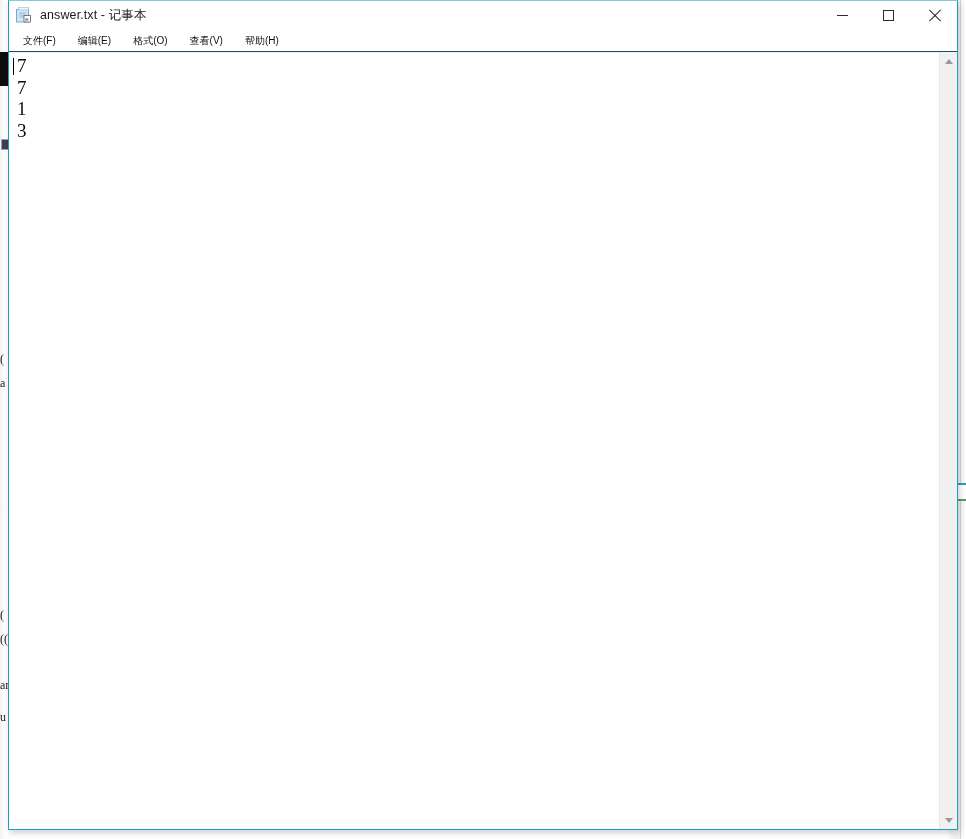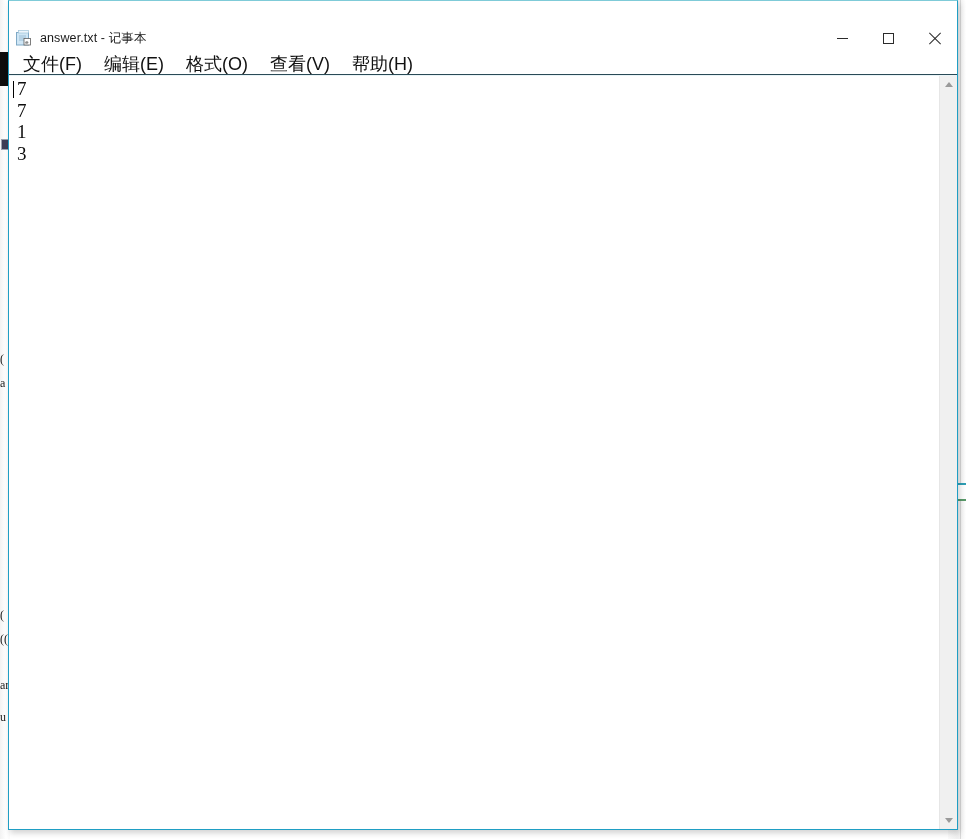--- a/index.html
+++ b/index.html
@@ -94,21 +94,20 @@
   
   #title-bar {
     height: 29px;
     min-height: 29px;
     background: #ffffff;
     display: flex;
     align-items: center;
     position: relative;
     padding-left: 6px;
     box-sizing: border-box;
-    margin-top: 23px;
   }
   #notepad-icon {
     width: 17px;
     height: 17px;
     margin-right: 8px;
     flex: 0 0 auto;
     position: relative;
   }
   #title-text {
     font-size: 12.5px;
@@ -153,21 +152,21 @@
     height: 22px;
     min-height: 22px;
     background: #ffffff;
     display: flex;
     align-items: center;
     padding-left: 12px;
     box-sizing: border-box;
     border-bottom: 1px solid #2a4a56;
   }
   .menu-item {
-    font-size: 18px;
+    font-size: 10px;
     color: #111111;
     margin-right: 18px;
     padding: 1px 2px;
     white-space: nowrap;
     cursor: default;
     font-family: "Liberation Sans", "DejaVu Sans", sans-serif;
   }
 
   
   #client-area {

